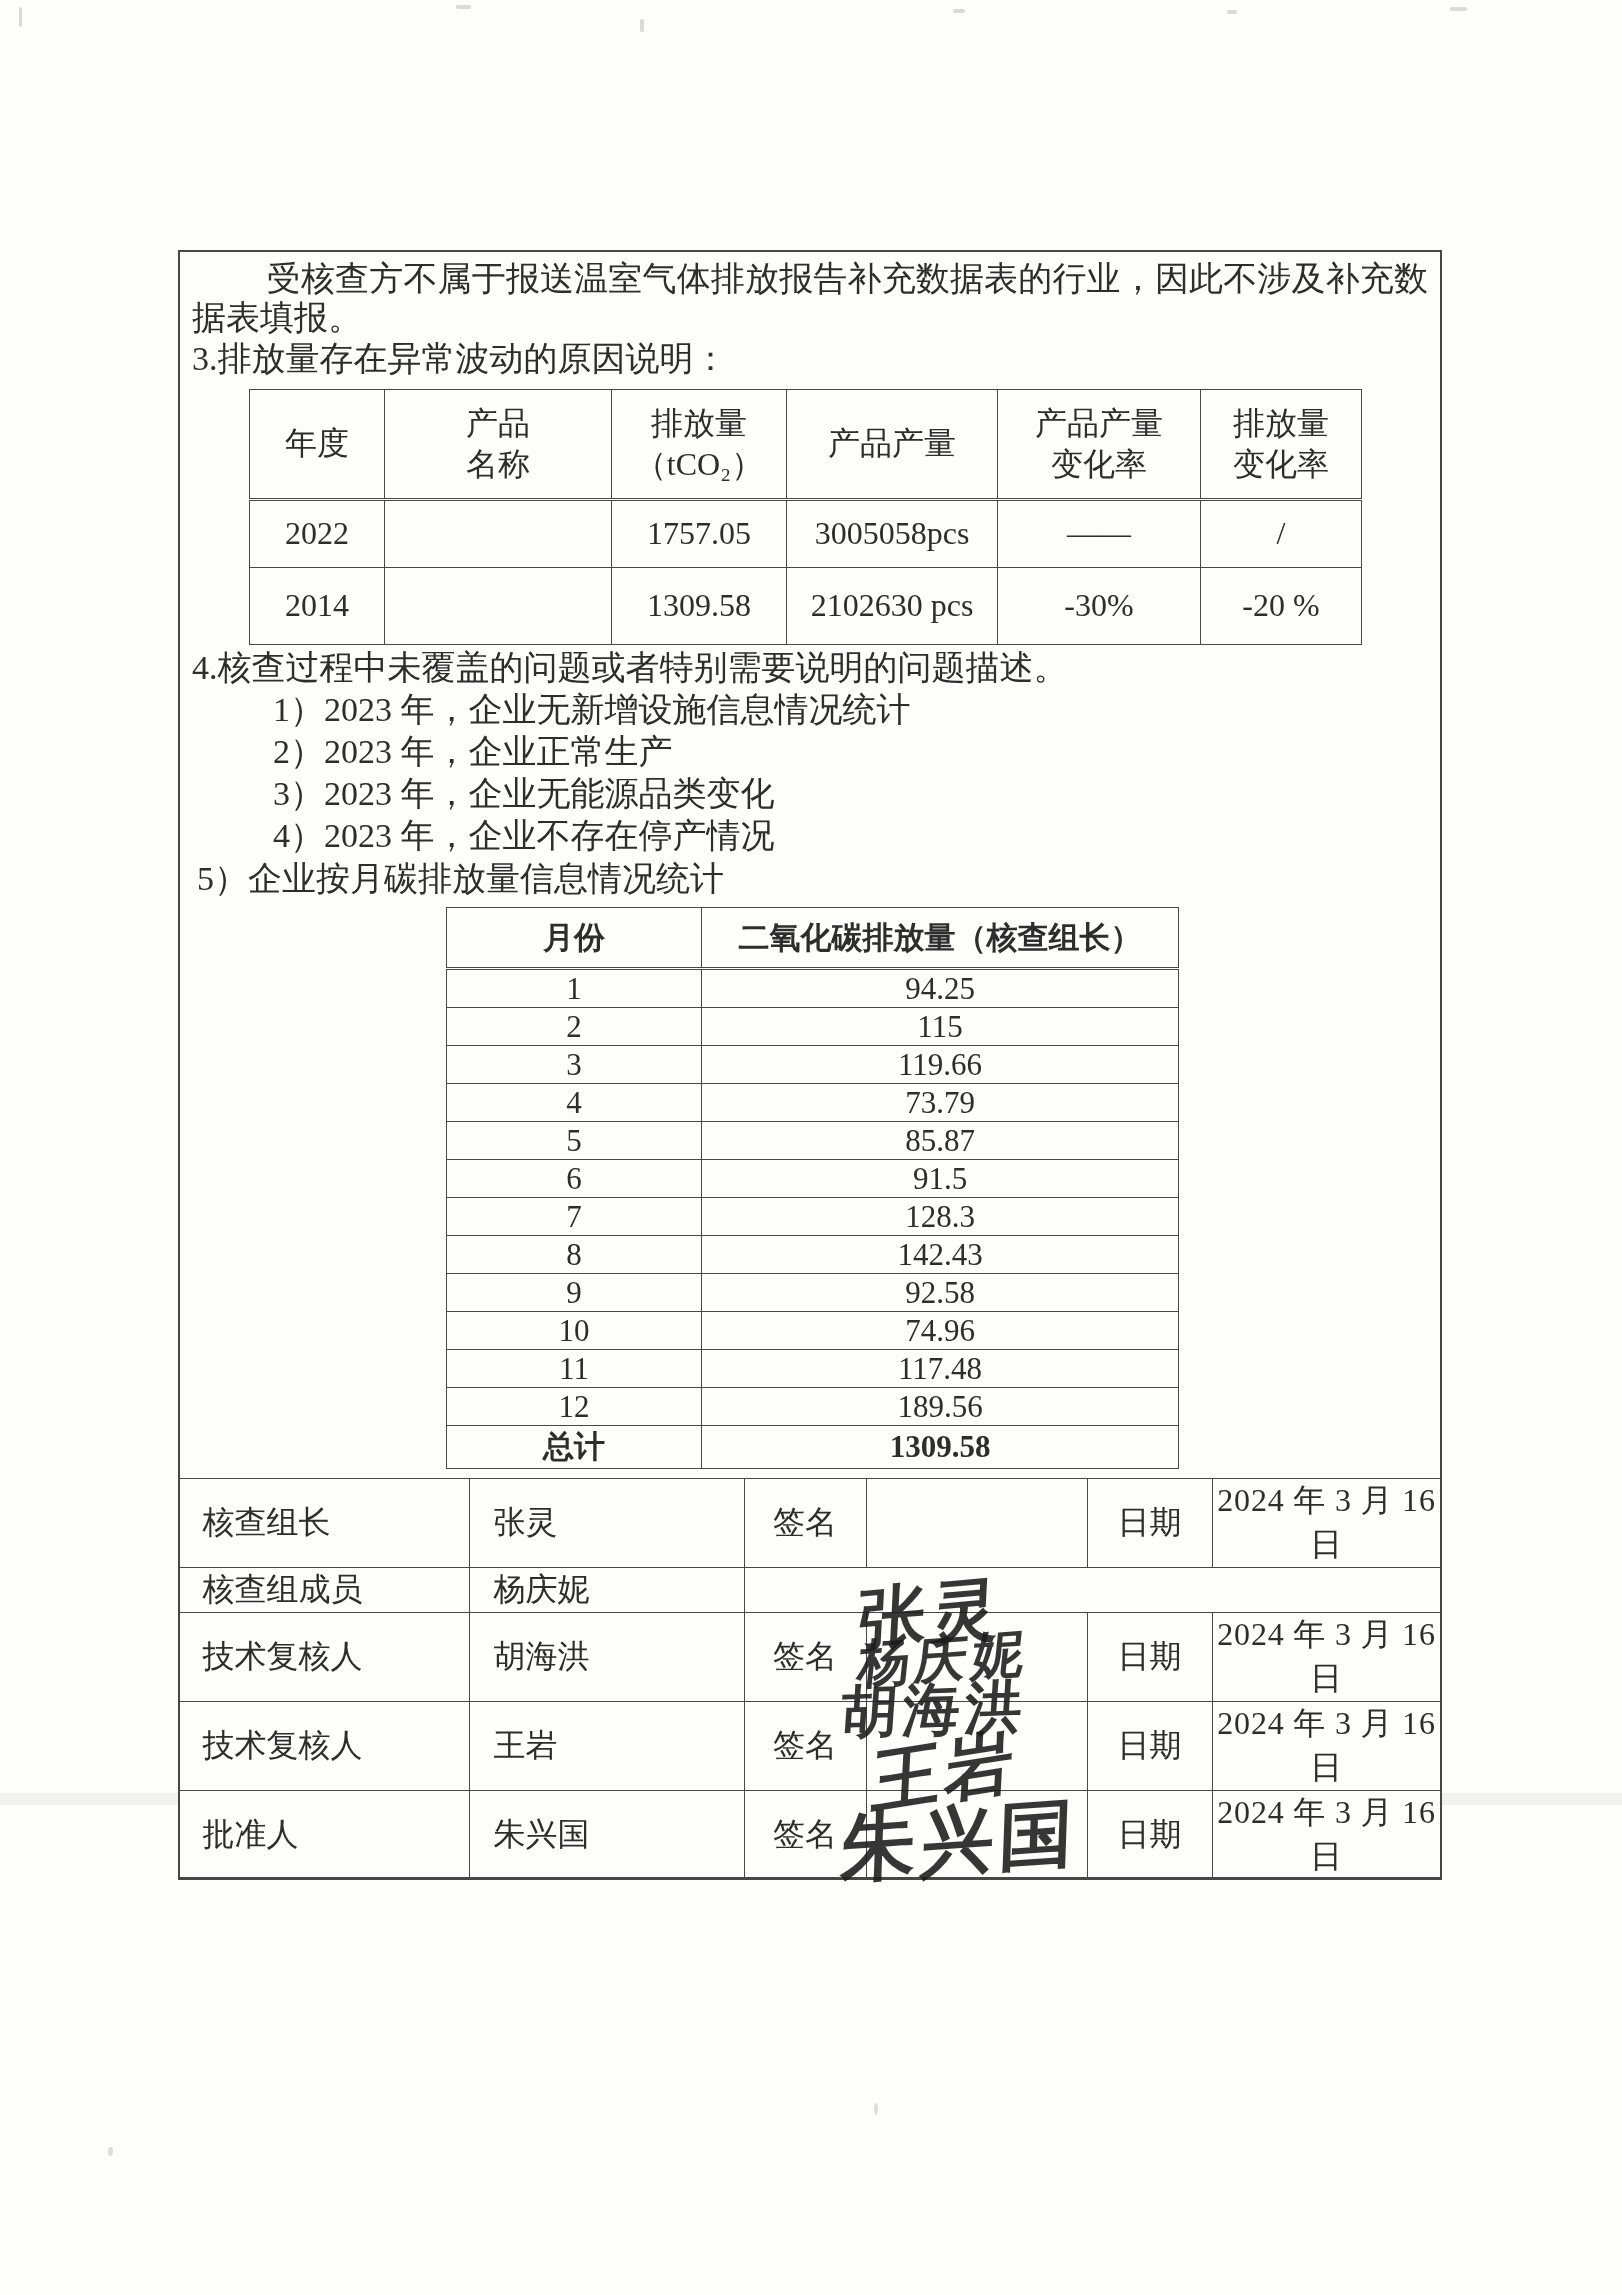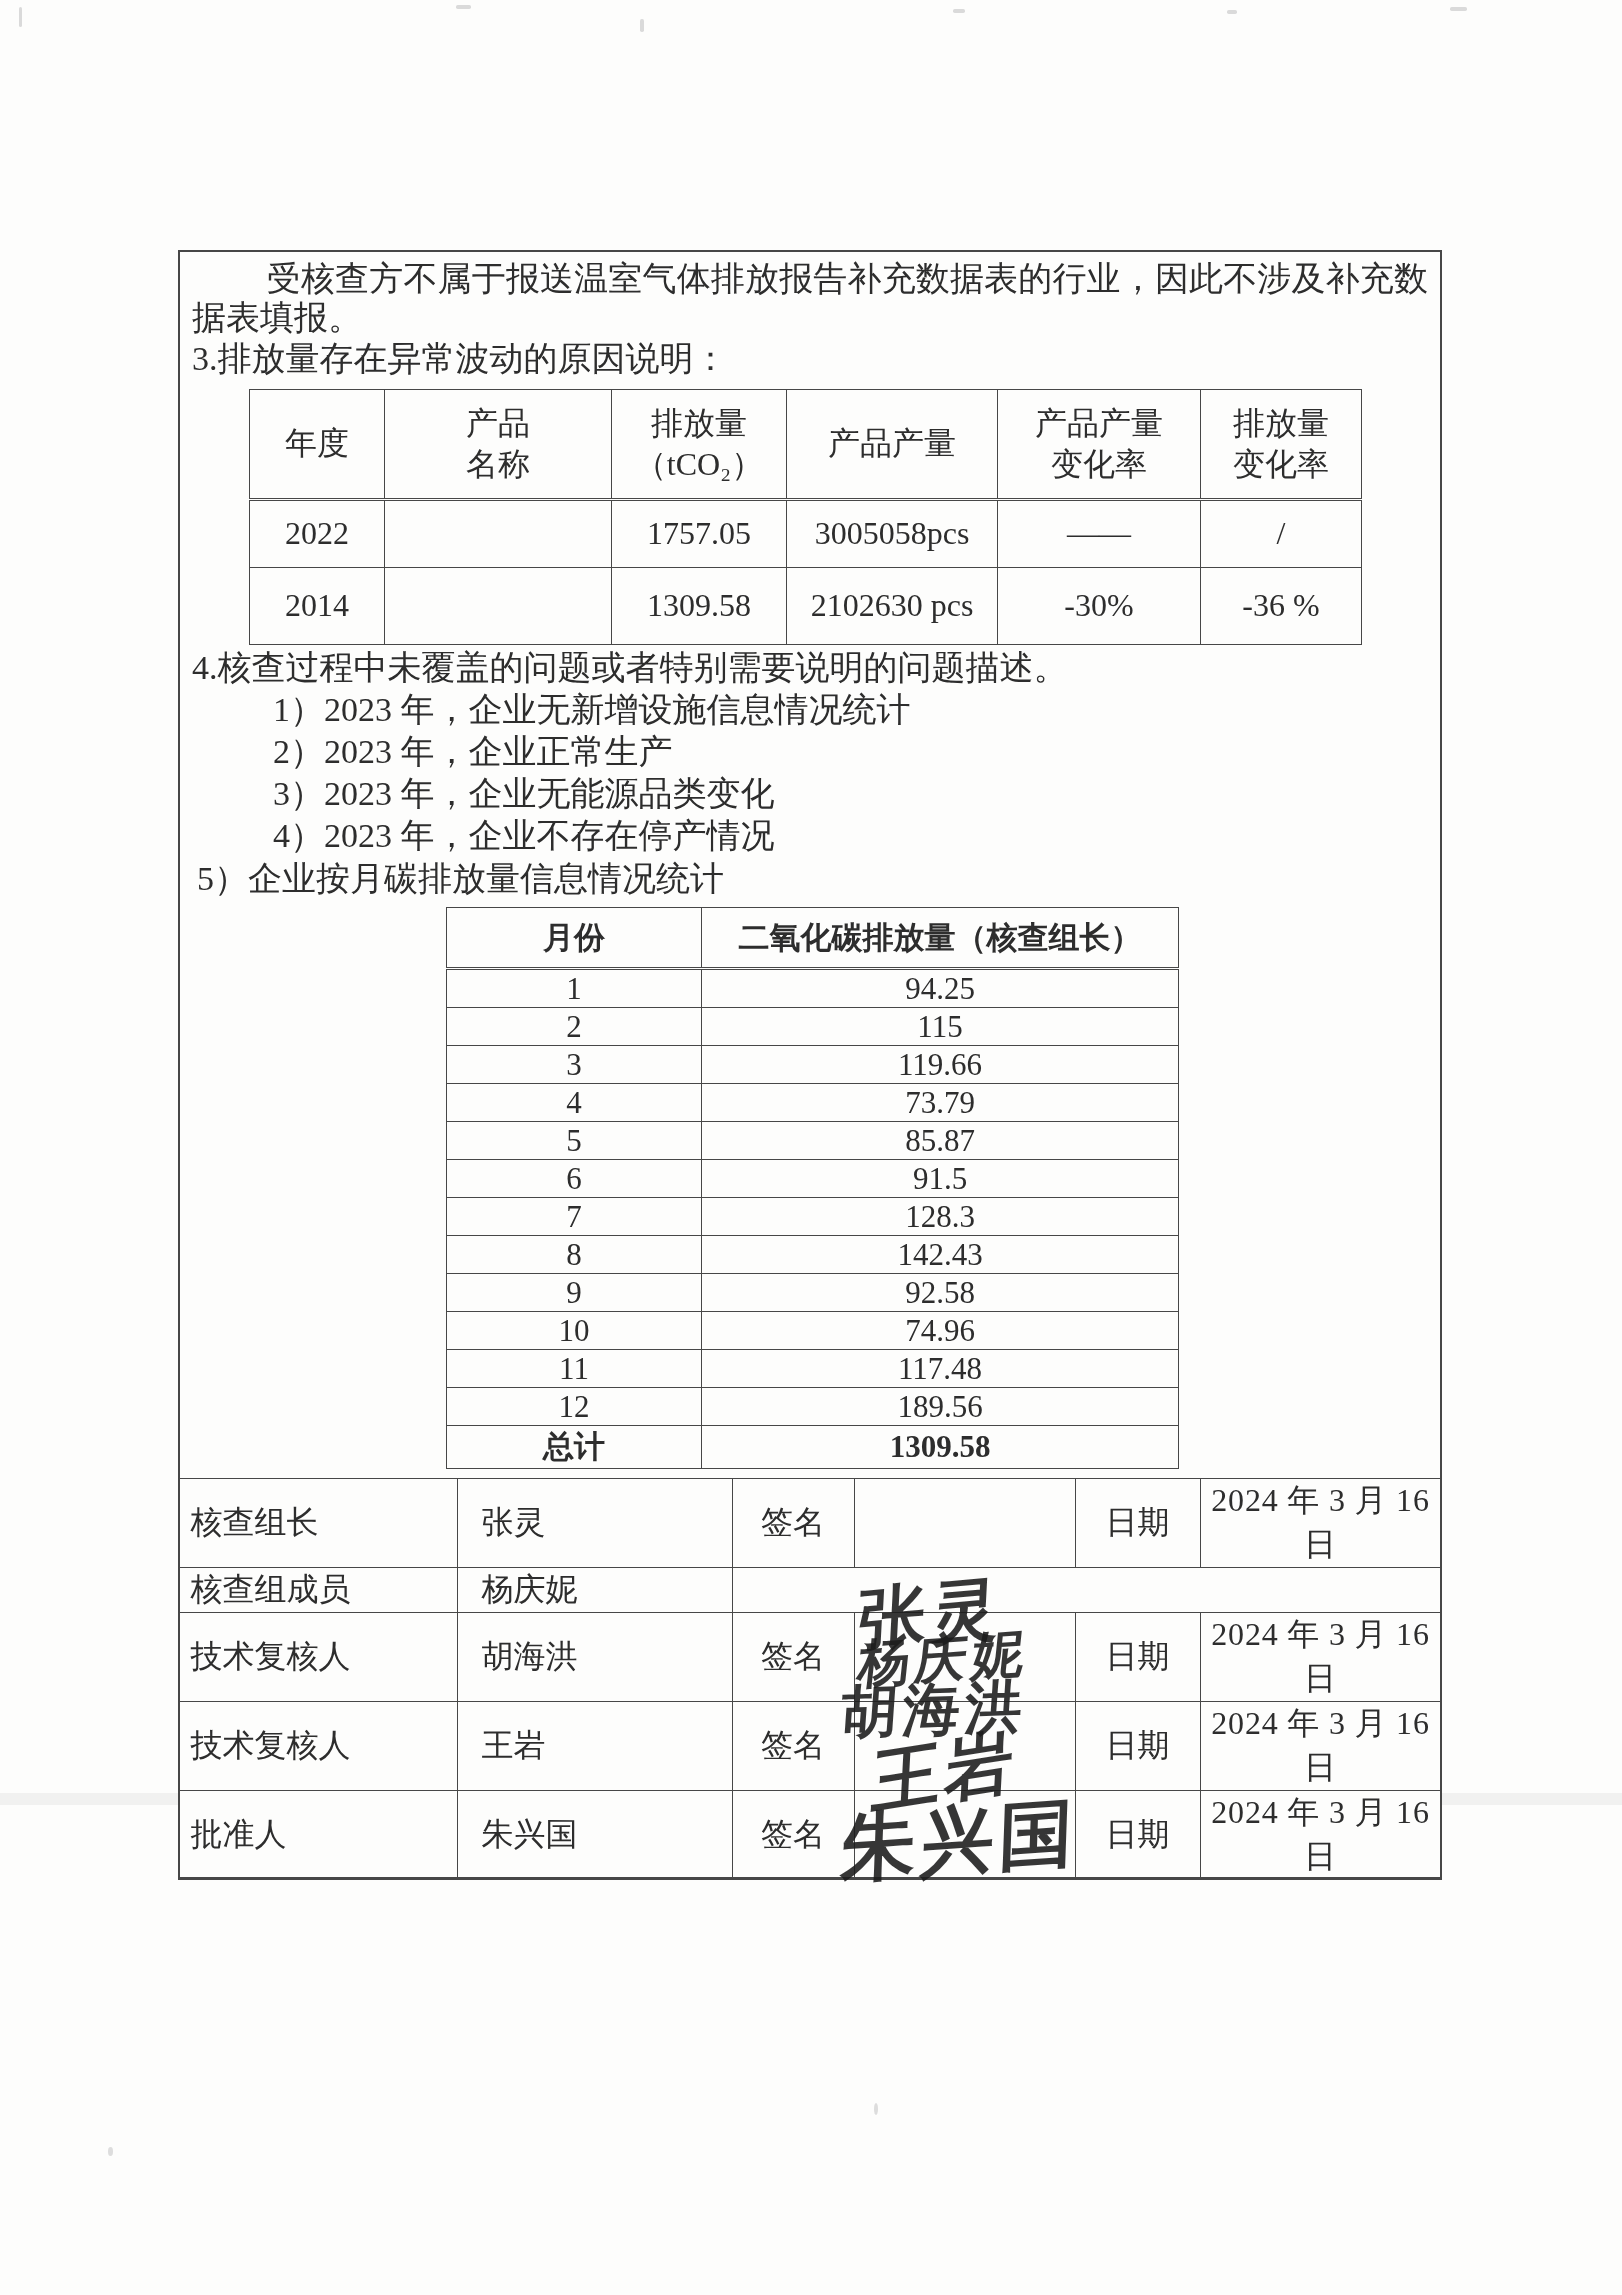--- a/index.html
+++ b/index.html
@@ -39,21 +39,21 @@
   .t-month td{text-align:center;vertical-align:middle;height:37px;}
   .t-month .hdr td{height:59px;font-weight:bold;border-bottom:3.4px double #474747;}
   .t-month .total td{height:42px;font-weight:bold;}
 
   
   .t-sign{
     position:absolute;left:-2.5px;right:-2.5px;bottom:-2.5px;
     width:1264px;font-size:32px;
   }
   .t-sign td{vertical-align:middle;border:1.7px solid #474747;}
-  .t-sign .role{width:266px;padding-left:12px;}
+  .t-sign .role{width:266px;padding-left:24px;}
   .t-sign .name{width:250px;padding-left:24px;}
   .t-sign .slabel{width:121px;text-align:center;}
   .t-sign .sig{width:220px;}
   .t-sign .dlabel{width:124px;text-align:center;}
   .t-sign .date{text-align:center;letter-spacing:0.8px;}
   .row-a td{height:50px;}
   .row-b td{height:41px;}
   .row-c td{height:56px;}
   .row-d td{height:73px;}
   .row-e td{height:78px;}
@@ -131,21 +131,21 @@
           <td>3005058pcs</td>
           <td>——</td>
           <td>/</td>
         </tr>
         <tr class="r2">
           <td>2014</td>
           <td></td>
           <td>1309.58</td>
           <td>2102630 pcs</td>
           <td>-30%</td>
-          <td>-36 %</td>
+          <td>-20 %</td>
         </tr>
       </tbody>
         </table>
 
 
       <p class="sect">4.核查过程中未覆盖的问题或者特别需要说明的问题描述。</p>
 
       <p class="list-item">1）2023 年，企业无新增设施信息情况统计</p>
       <p class="list-item">2）2023 年，企业正常生产</p>
       <p class="list-item">3）2023 年，企业无能源品类变化</p>

